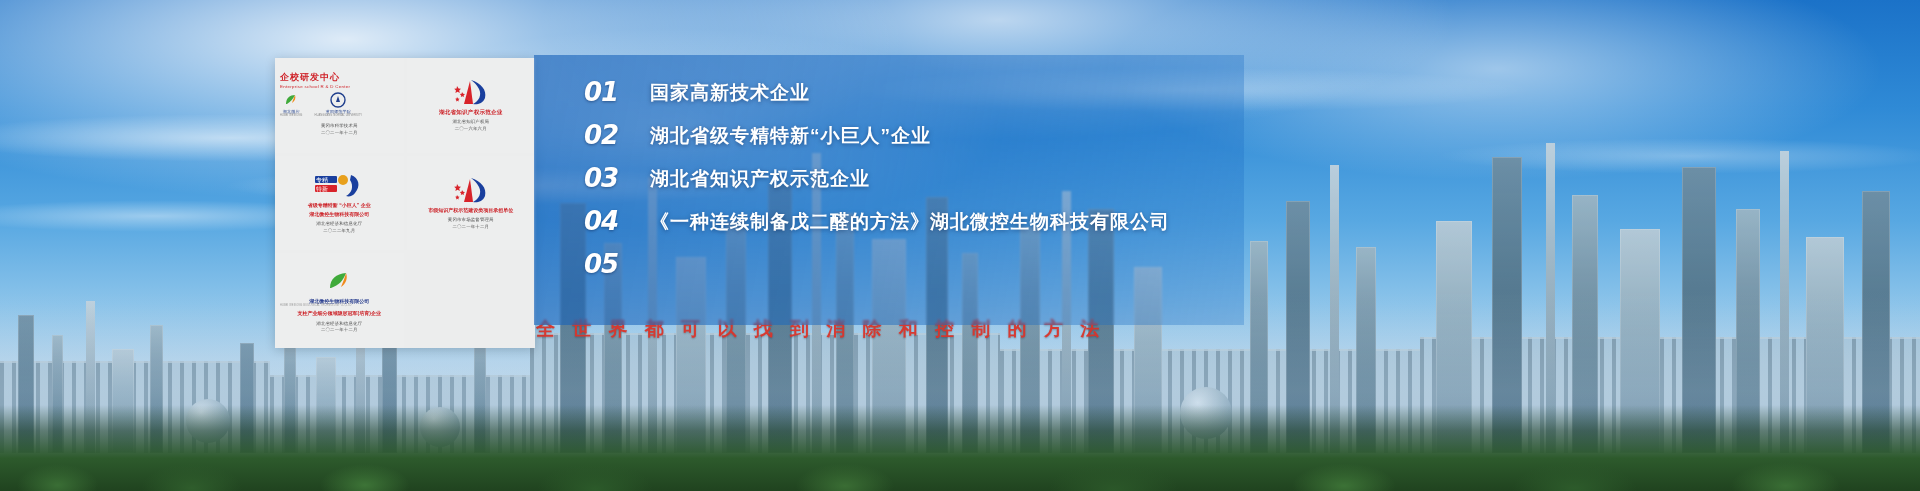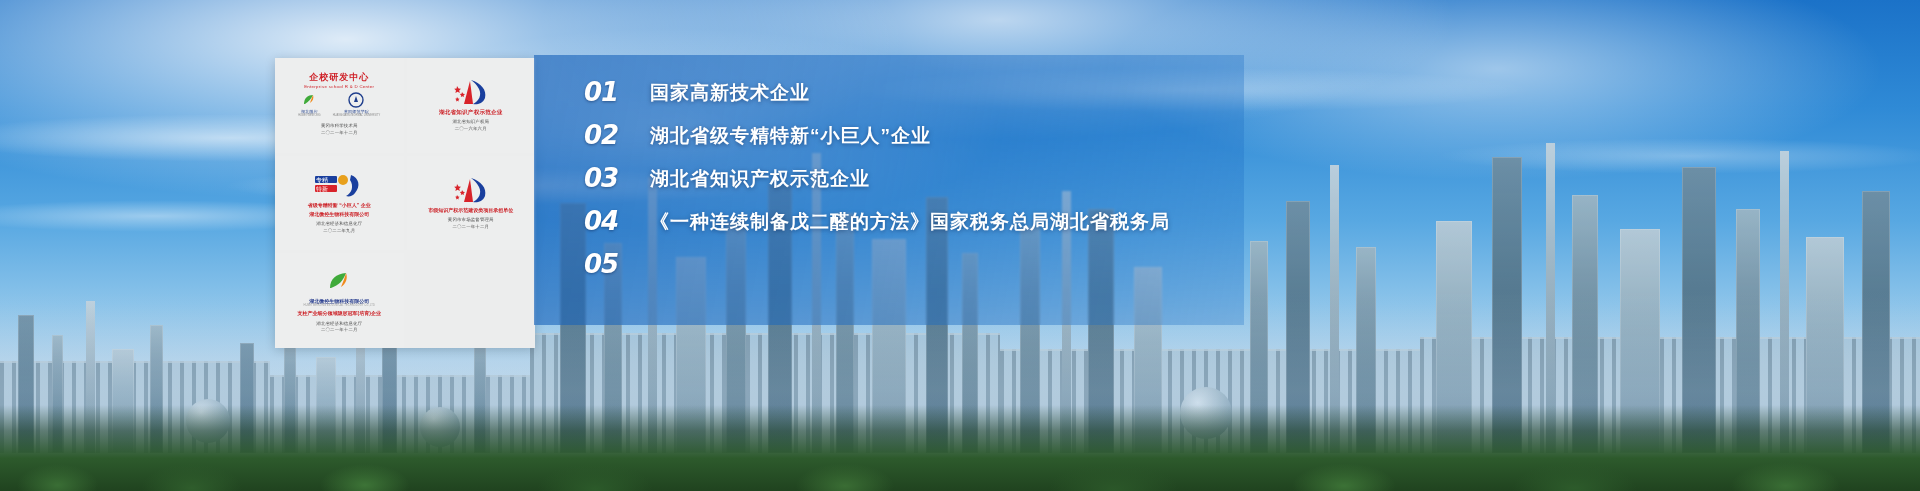--- a/index.html
+++ b/index.html
@@ -114,21 +114,20 @@
     grid-template-columns: 1fr 1fr;
     grid-template-rows: 1fr 1fr 1fr;
     gap: 3px;
     box-shadow: 0 2px 10px rgba(0,0,0,0.18);
   }
   .cert-cell {
     background: #edeeee;
     position: relative;
     display: flex;
     flex-direction: column;
-    align-items: center;
     justify-content: center;
     padding: 4px 5px 5px;
     overflow: hidden;
   }
   .cert-emblem { height: 30px; display: flex; align-items: center; justify-content: center; margin-bottom: 2px; }
   .cert-title {
     font-size: 7.5px;
     font-weight: 700;
     color: #cc2026;
     letter-spacing: 1px;
@@ -259,20 +258,21 @@
     <div class="tower" style="left:1736px; width:24px; height:244px;"></div>
     <div class="stack" style="left:1780px; height:302px;"></div>
     <div class="tower pale" style="left:1806px; width:38px; height:216px;"></div>
     <div class="tower dark" style="left:1862px; width:28px; height:262px;"></div>
   </div>
 
   <div class="haze"></div>
   <div class="ground"></div>
   <div class="ground-shrubs"></div>
 
+  <div class="slogan">全 世 界 都 可 以 找 到 消 除 和 控 制 的 方 法</div>
 
   <div class="cert-panel">
 
 
     <div class="cert-cell">
       <div class="cert-head">企校研发中心</div>
       <div class="cert-head-en">Enterprise school  R &amp; D Center</div>
       <div class="logo-row">
         <div class="logo-mini">
           <svg width="16" height="16" viewBox="0 0 16 16">
@@ -380,21 +380,21 @@
         <span class="row-text">湖北省级专精特新“小巨人”企业</span>
       </div>
 
       <div class="list-row">
         <span class="row-num">03</span>
         <span class="row-text">湖北省知识产权示范企业</span>
       </div>
 
       <div class="list-row">
         <span class="row-num">04</span>
-        <span class="row-text">《一种连续制备戊二醛的方法》国家税务总局湖北省税务局</span>
+        <span class="row-text">《一种连续制备戊二醛的方法》湖北微控生物科技有限公司</span>
       </div>
 
       <div class="list-row">
         <span class="row-num">05</span>
       </div>
 
     </div>
   </div>
 
 </div>

